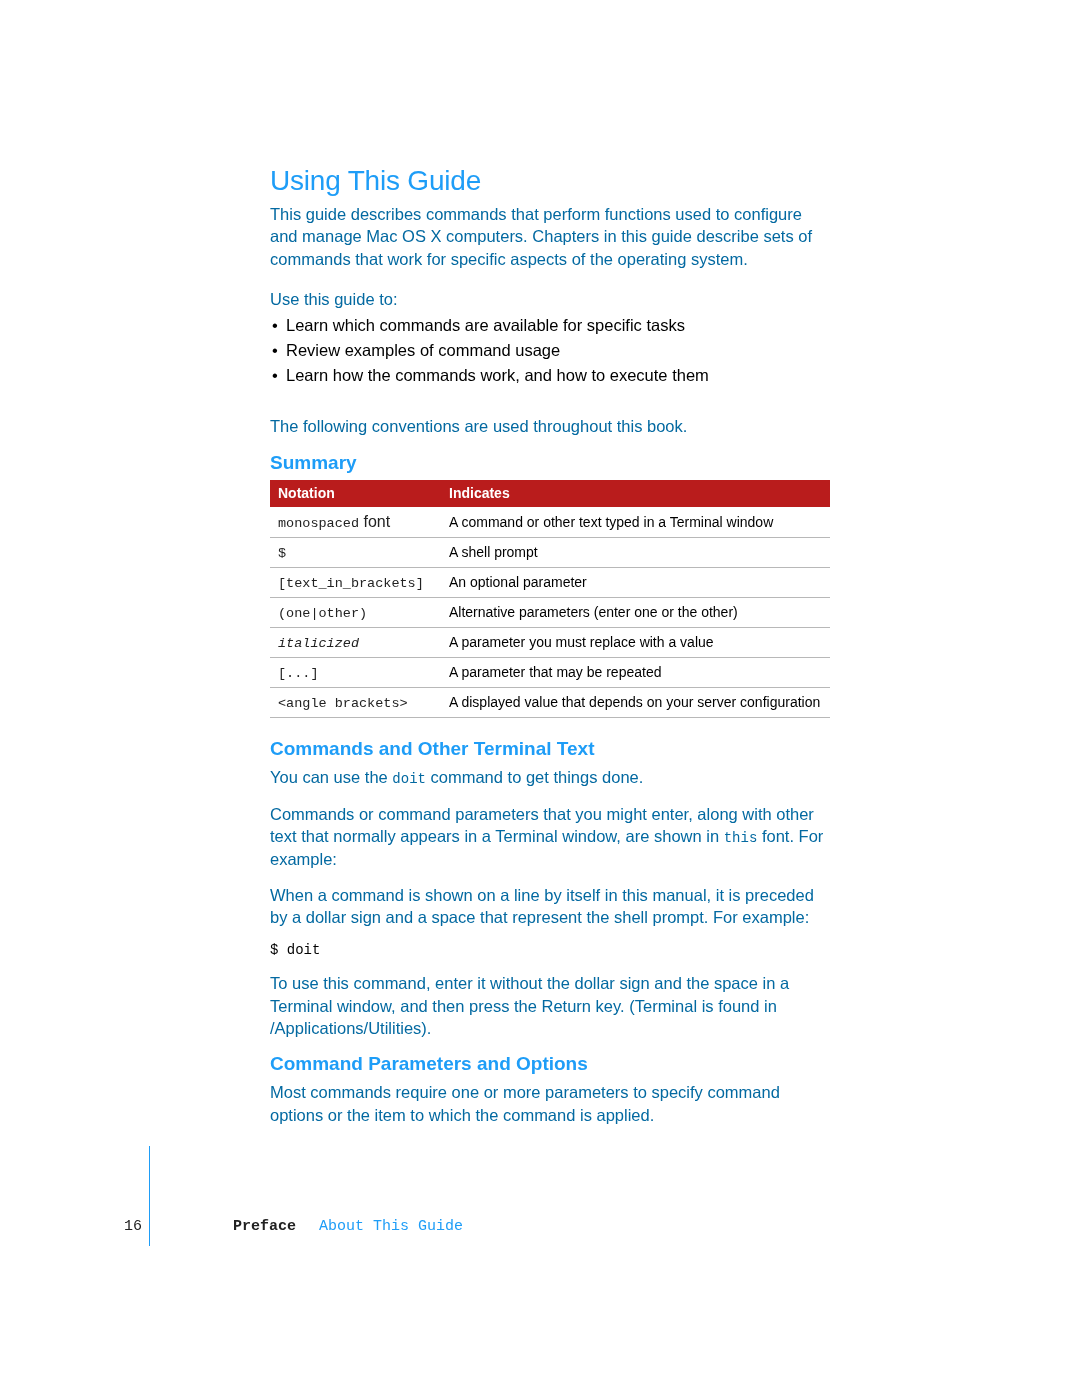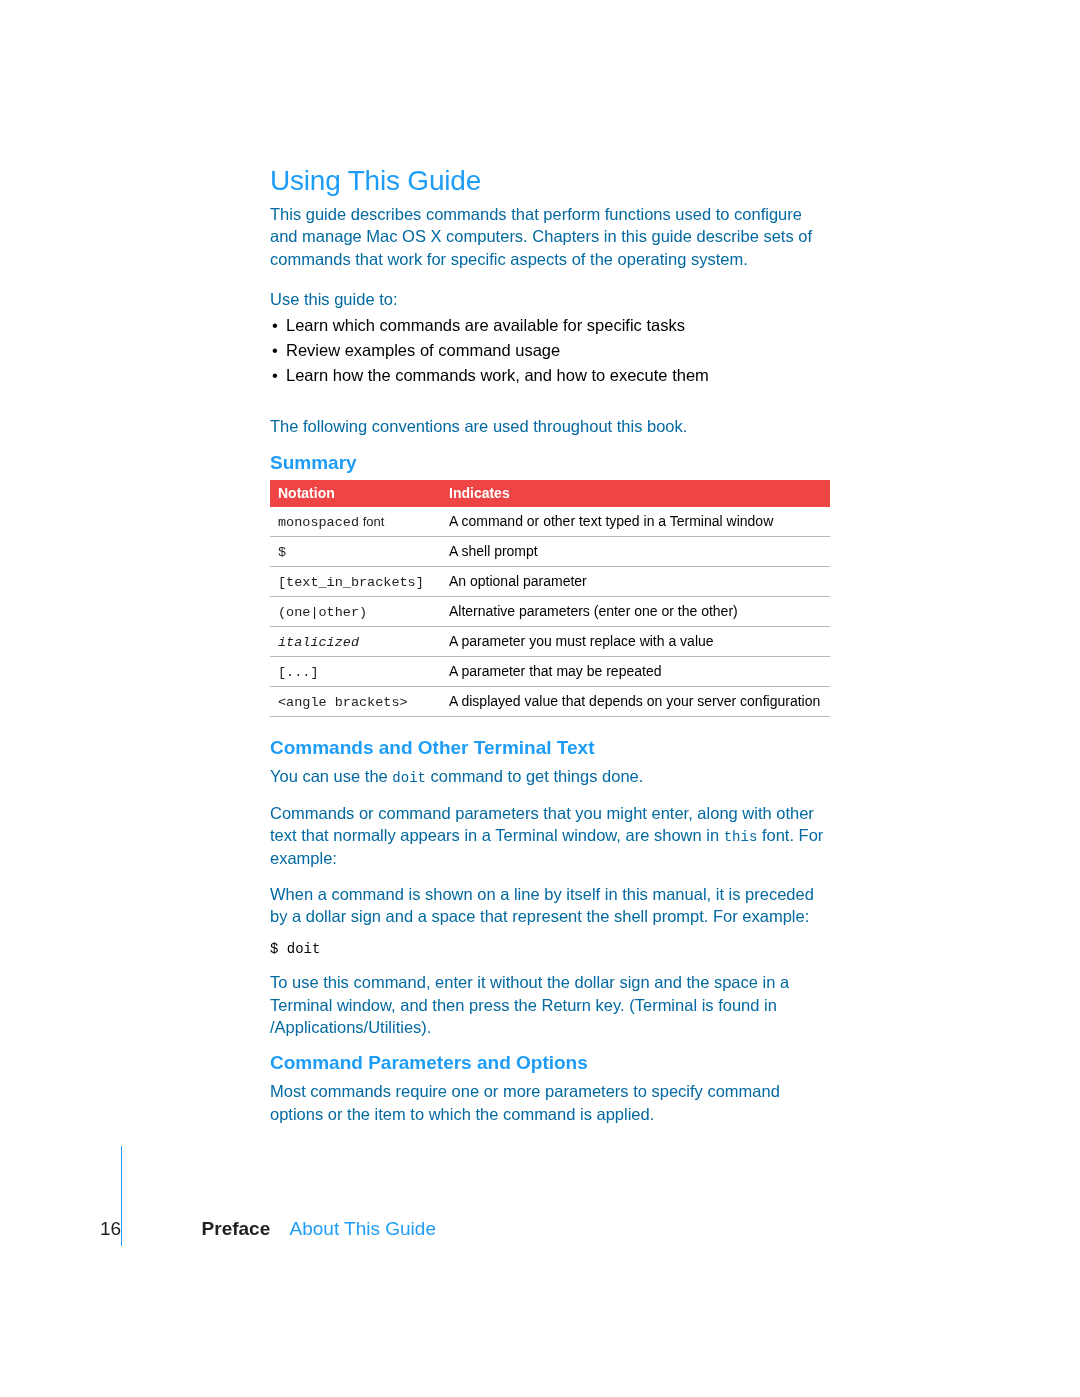--- a/index.html
+++ b/index.html
@@ -58,61 +58,62 @@
     font-size: 19px;
     margin: 10px 0 6px 0;
   }
   table.notation {
     width: 100%;
     border-collapse: collapse;
     font-size: 14px;
     margin-bottom: 20px;
   }
   table.notation thead th {
-    background: #ef4444;
+    background: #b91c1c;
     color: #fff;
     text-align: left;
     font-weight: 600;
     padding: 5px 8px 6px 8px;
     font-size: 14px;
   }
   table.notation td {
     border-bottom: 1px solid #b8b8b8;
     padding: 6px 8px;
     vertical-align: baseline;
   }
   table.notation td.n {
     width: 155px;
     font-family: "Courier New", monospace;
     font-size: 13.5px;
     color: #222;
   }
   table.notation td.n .serif {
     font-family: "Myriad Pro","Segoe UI","Helvetica Neue",Arial,sans-serif;
-    font-size: 13px;
+    font-size: 16px;
   }
   table.notation td.n .ital {
     font-style: italic;
   }
   .mono {
     font-family: "Courier New", monospace;
     font-size: 14px;
   }
   pre.shell {
     font-family: "Courier New", monospace;
     font-size: 14px;
     margin: 4px 0 14px 0;
   }
   .footer {
     position: absolute;
-    left: 100px;
+    left: 124px;
     top: 1218px;
     width: 720px;
-    font-size: 19px;
+    font-size: 15px;
     color: #222;
+    font-family: Liberation Mono, monospace;
   }
   .footer .pnum {
     display: inline-block;
     width: 18px;
   }
   .footer .bar {
     display: inline-block;
     border-left: 1.5px solid #1e9df7;
     height: 100px;
     vertical-align: top;

